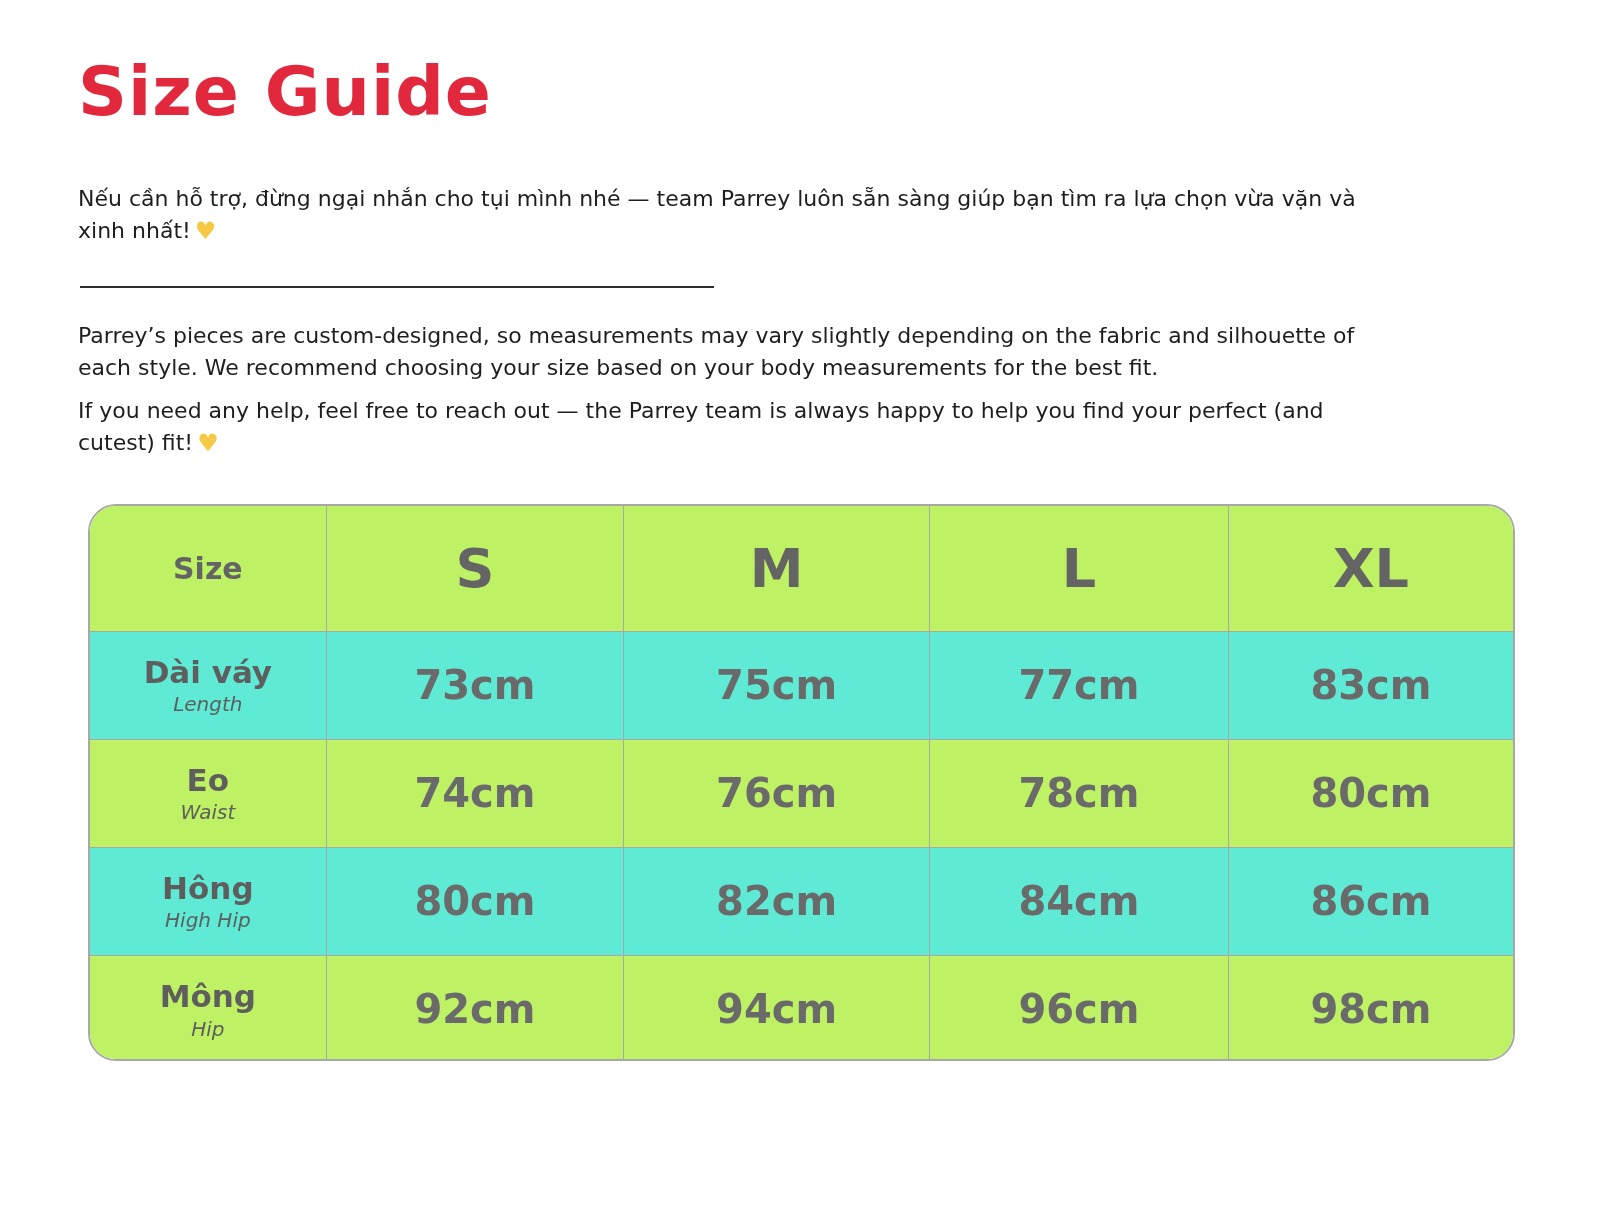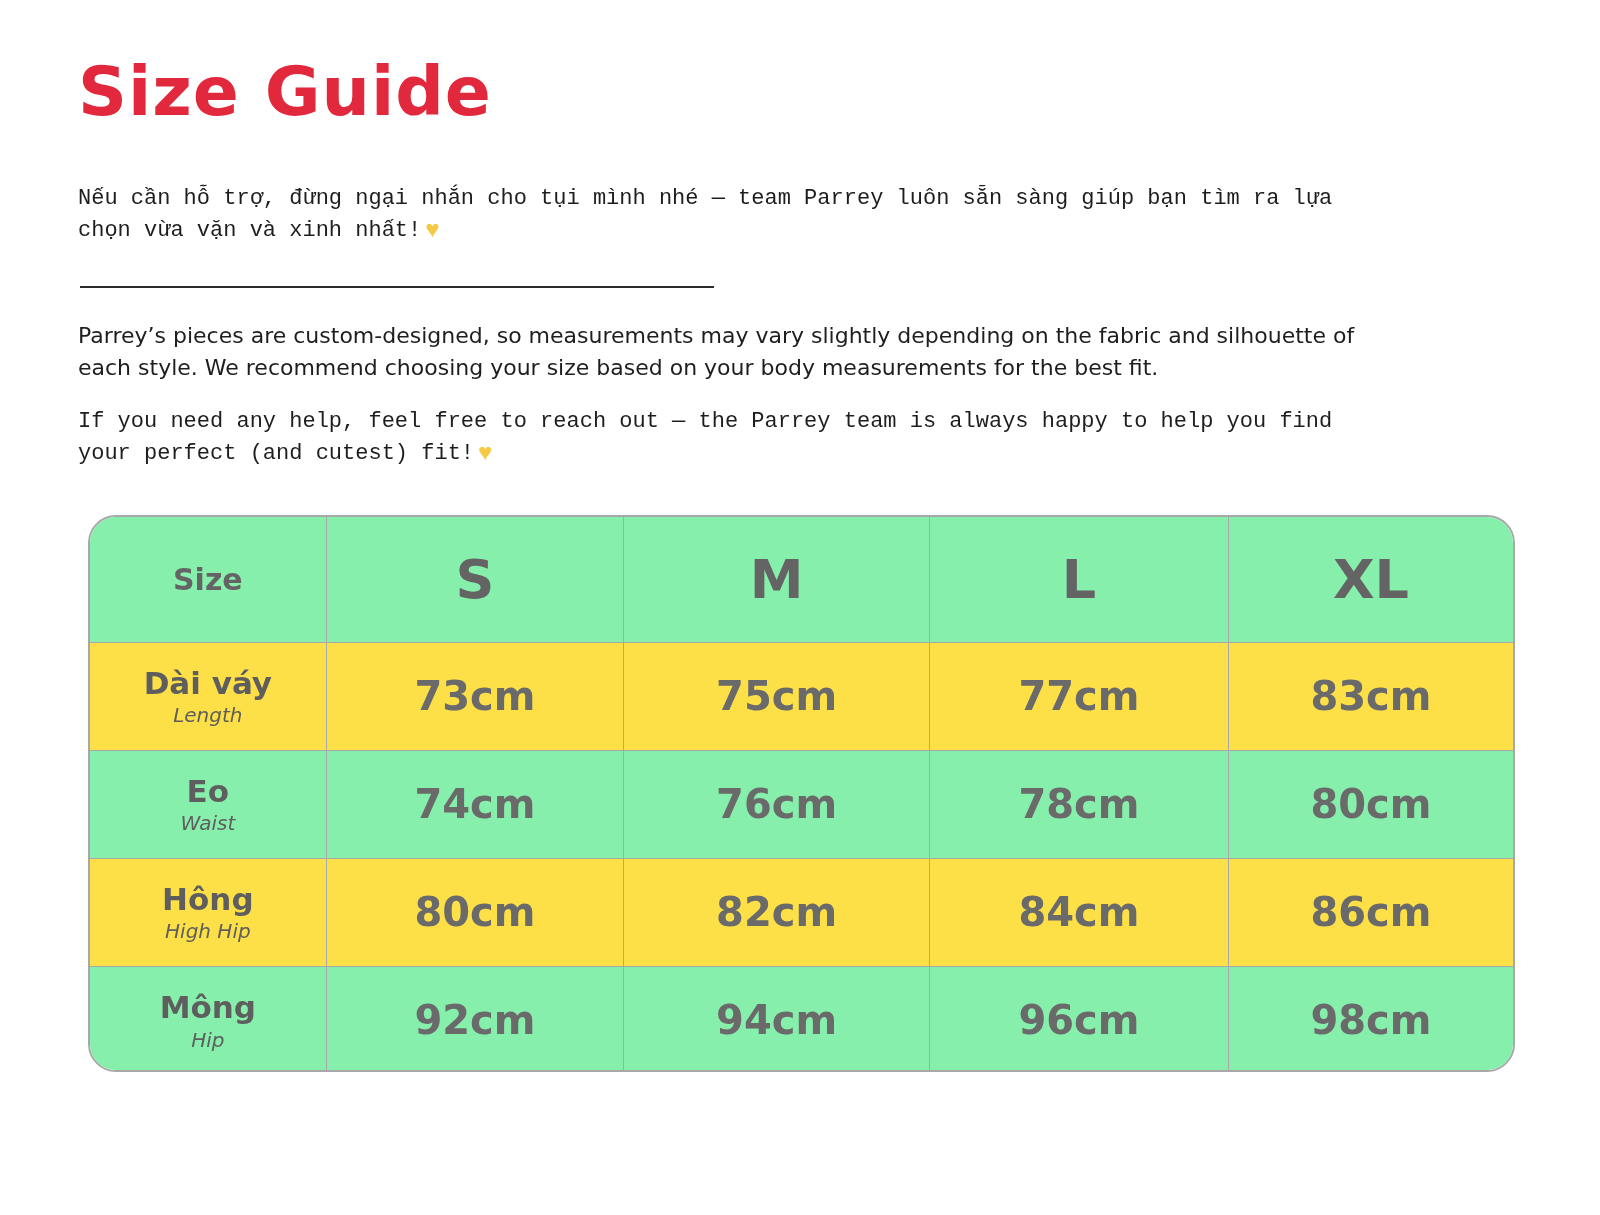--- a/index.html
+++ b/index.html
@@ -23,21 +23,21 @@
     letter-spacing: 1px;
     color: #E2283C;
     margin-bottom: 52px;
   }
   .intro p {
     font-size: 22px;
     line-height: 1.42;
     max-width: 1452px;
     color: #1e1e1e;
   }
-  .intro .para-gap { margin-top: 23px; font-family: Liberation Mono, monospace; }
+  .intro .para-gap { margin-top: 12px; }
   .heart {
     color: #F6C945;
     font-size: 24px;
     vertical-align: -1px;
     padding-left: 4px;
   }
   .divider {
     border: none;
     border-top: 2px solid #2b2b2b;
     width: 634px;
@@ -62,22 +62,22 @@
   }
   .size-table th, .size-table td {
     border: 1px solid #a8a8a8;
     text-align: center;
     vertical-align: middle;
   }
   .size-table tr > *:first-child { border-left: none; }
   .size-table tr > *:last-child { border-right: none; }
   .size-table thead tr > * { border-top: none; }
   .size-table tbody tr:last-child > * { border-bottom: none; }
-  .row-pink { background: #86efac; }
-  .row-white { background: #fde047; margin-left: 32px; }
+  .row-pink { background: #bef264; }
+  .row-white { background: #5eead4; margin-left: 32px; }
   .size-table thead tr { height: 125px; }
   .size-table tbody tr { height: 108px; }
   .col-head {
     font-size: 54px;
     font-weight: 700;
     color: #646464;
   }
   .size-head {
     font-size: 30px;
     font-weight: 700;

